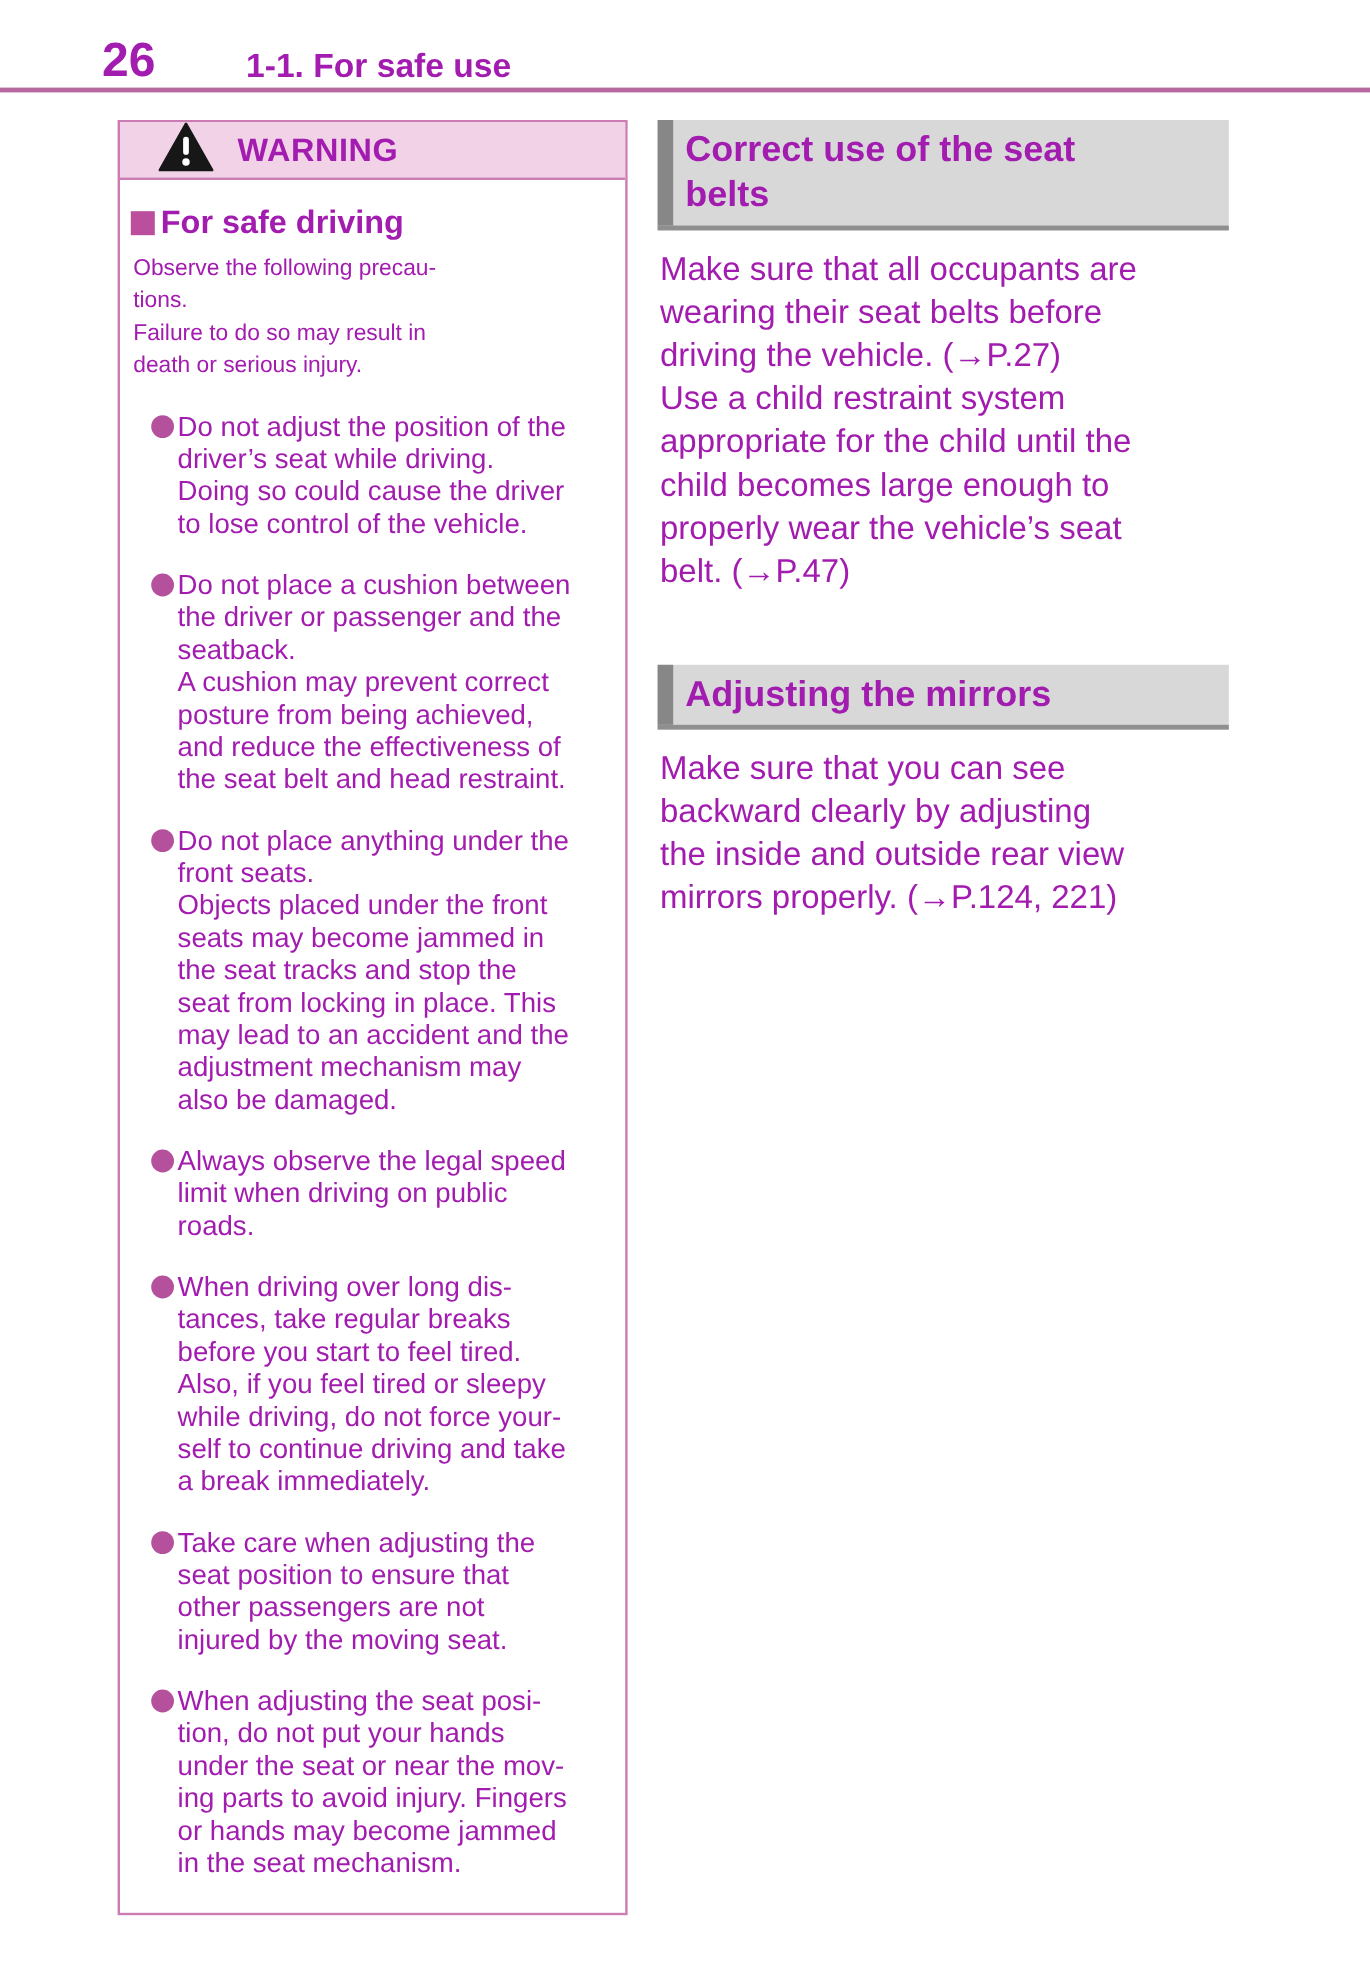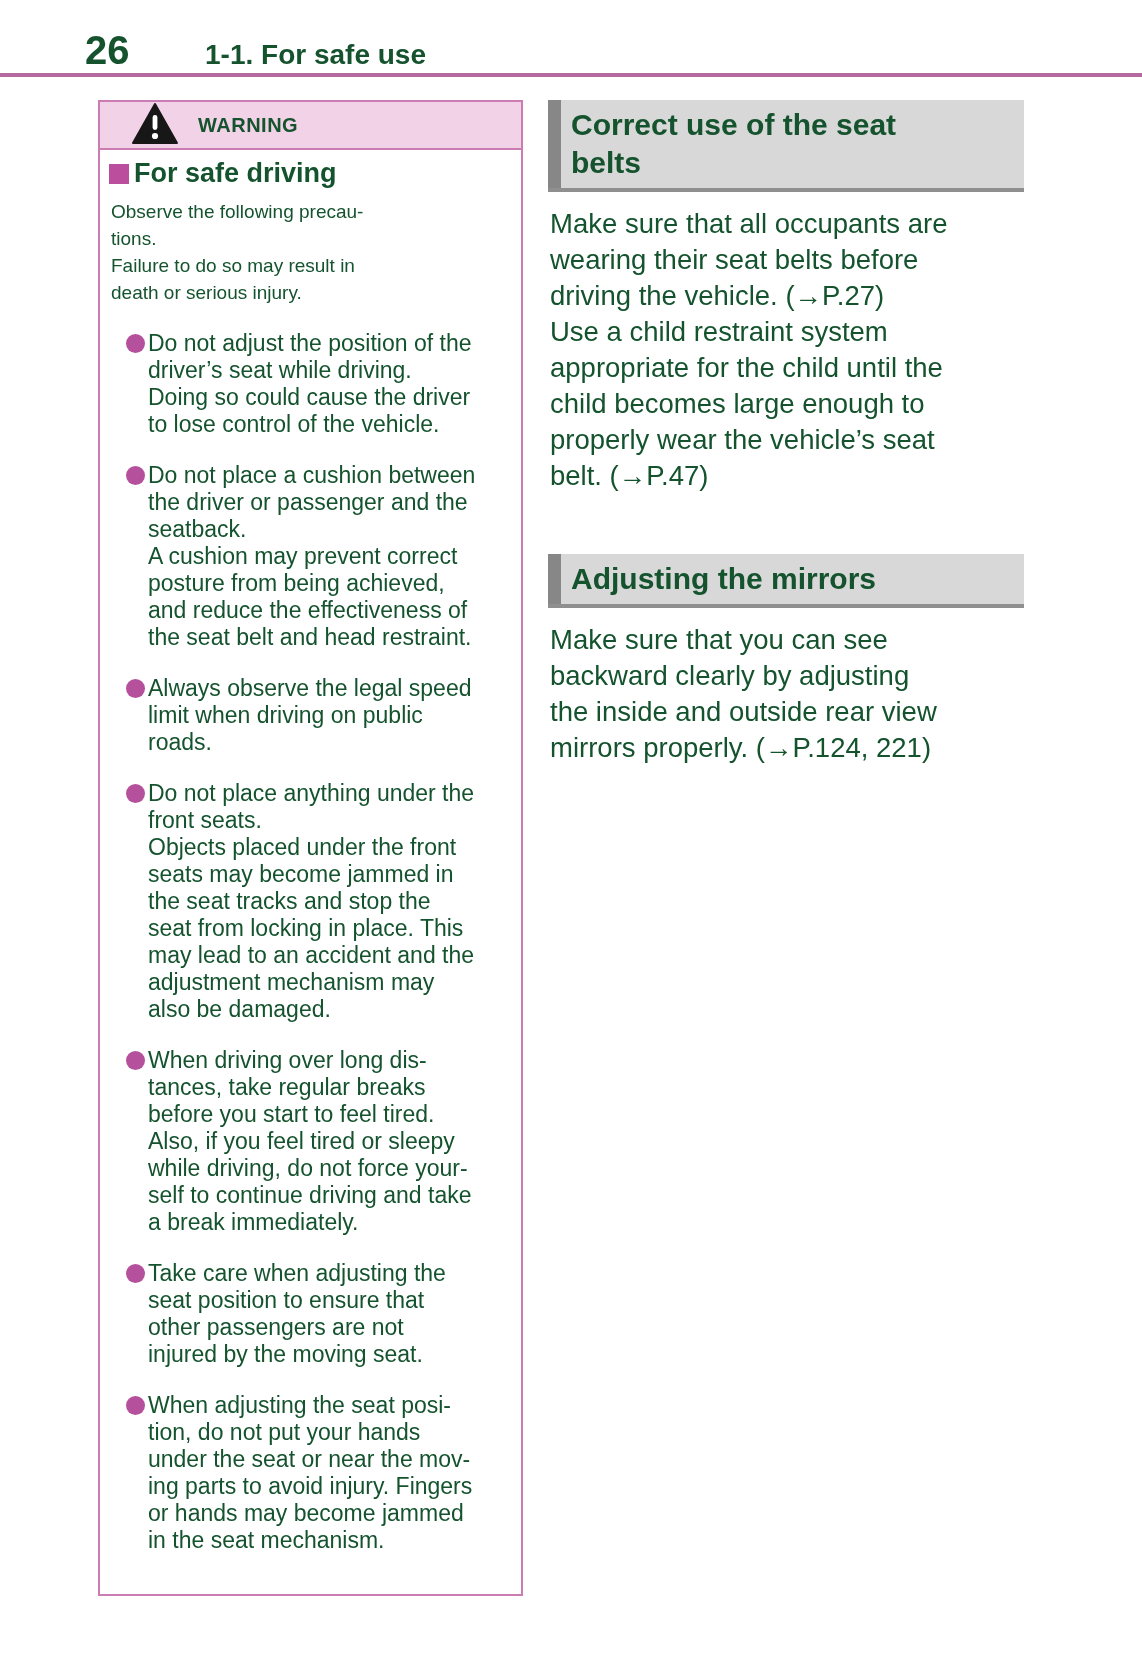--- a/index.html
+++ b/index.html
@@ -1,21 +1,21 @@
 <!DOCTYPE html>
 <html><head>
 <meta charset="utf-8">
 <style>
   html,body { margin:0; padding:0; background:#ffffff; }
   .page {
     position:relative;
     width:1142px; height:1654px;
     background:#ffffff;
     font-family:"Liberation Sans", sans-serif;
-    color:#14532d;
+    color:#a21caf;
     overflow:hidden;
     border-radius:22px;
   }
 
   
   .page-num {
     position:absolute; left:85px; top:30px;
     font-size:40px; font-weight:bold; line-height:1;
   }
   .chapter {
@@ -39,28 +39,28 @@
   .warning-header {
     height:48px;
     background:#f2d2e7;
     border-bottom:2px solid #cb7cb2;
     display:flex; align-items:center;
     padding-left:32px;
     box-sizing:border-box;
   }
   .warning-header .w-icon { flex:none; margin-right:20px; }
   .warning-title {
-    font-size:20px; font-weight:bold; letter-spacing:0.5px;
+    font-size:27px; font-weight:bold; letter-spacing:0.5px;
   }
   .warning-body { padding:6px 10px 0 9px; }
 
   .subhead {
     display:flex; align-items:center;
     font-size:27px; font-weight:bold;
-    margin-top:2px;
+    margin-top:14px;
   }
   .subhead .sq {
     flex:none;
     width:20px; height:20px;
     background:#bb4f9e;
     margin-right:5px;
   }
 
   .intro {
     margin:9px 0 0 2px;
@@ -155,38 +155,38 @@
           <span class="btext">Do not place a cushion between
 the driver or passenger and the
 seatback.
 A cushion may prevent correct
 posture from being achieved,
 and reduce the effectiveness of
 the seat belt and head restraint.</span>
         </li>
         <li>
           <span class="dot"></span>
-          <span class="btext">Always observe the legal speed
-limit when driving on public
-roads.</span>
-        </li>
-        <li>
-          <span class="dot"></span>
           <span class="btext">Do not place anything under the
 front seats.
 Objects placed under the front
 seats may become jammed in
 the seat tracks and stop the
 seat from locking in place. This
 may lead to an accident and the
 adjustment mechanism may
 also be damaged.</span>
         </li>
         <li>
           <span class="dot"></span>
+          <span class="btext">Always observe the legal speed
+limit when driving on public
+roads.</span>
+        </li>
+        <li>
+          <span class="dot"></span>
           <span class="btext">When driving over long dis-
 tances, take regular breaks
 before you start to feel tired.
 Also, if you feel tired or sleepy
 while driving, do not force your-
 self to continue driving and take
 a break immediately.</span>
         </li>
         <li>
           <span class="dot"></span>

